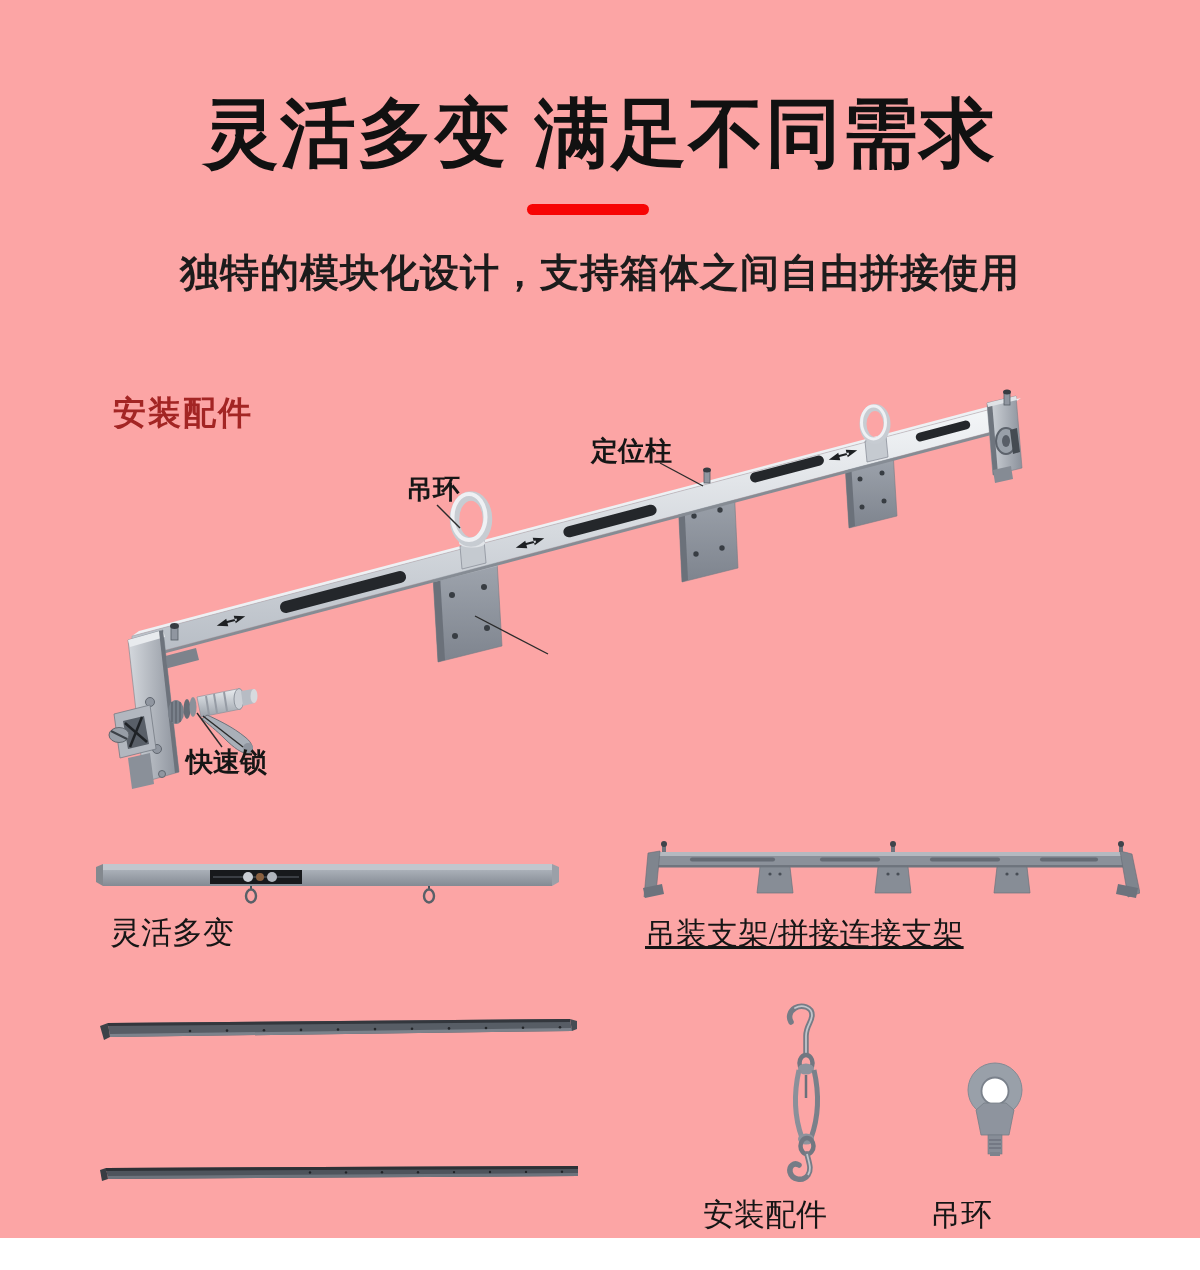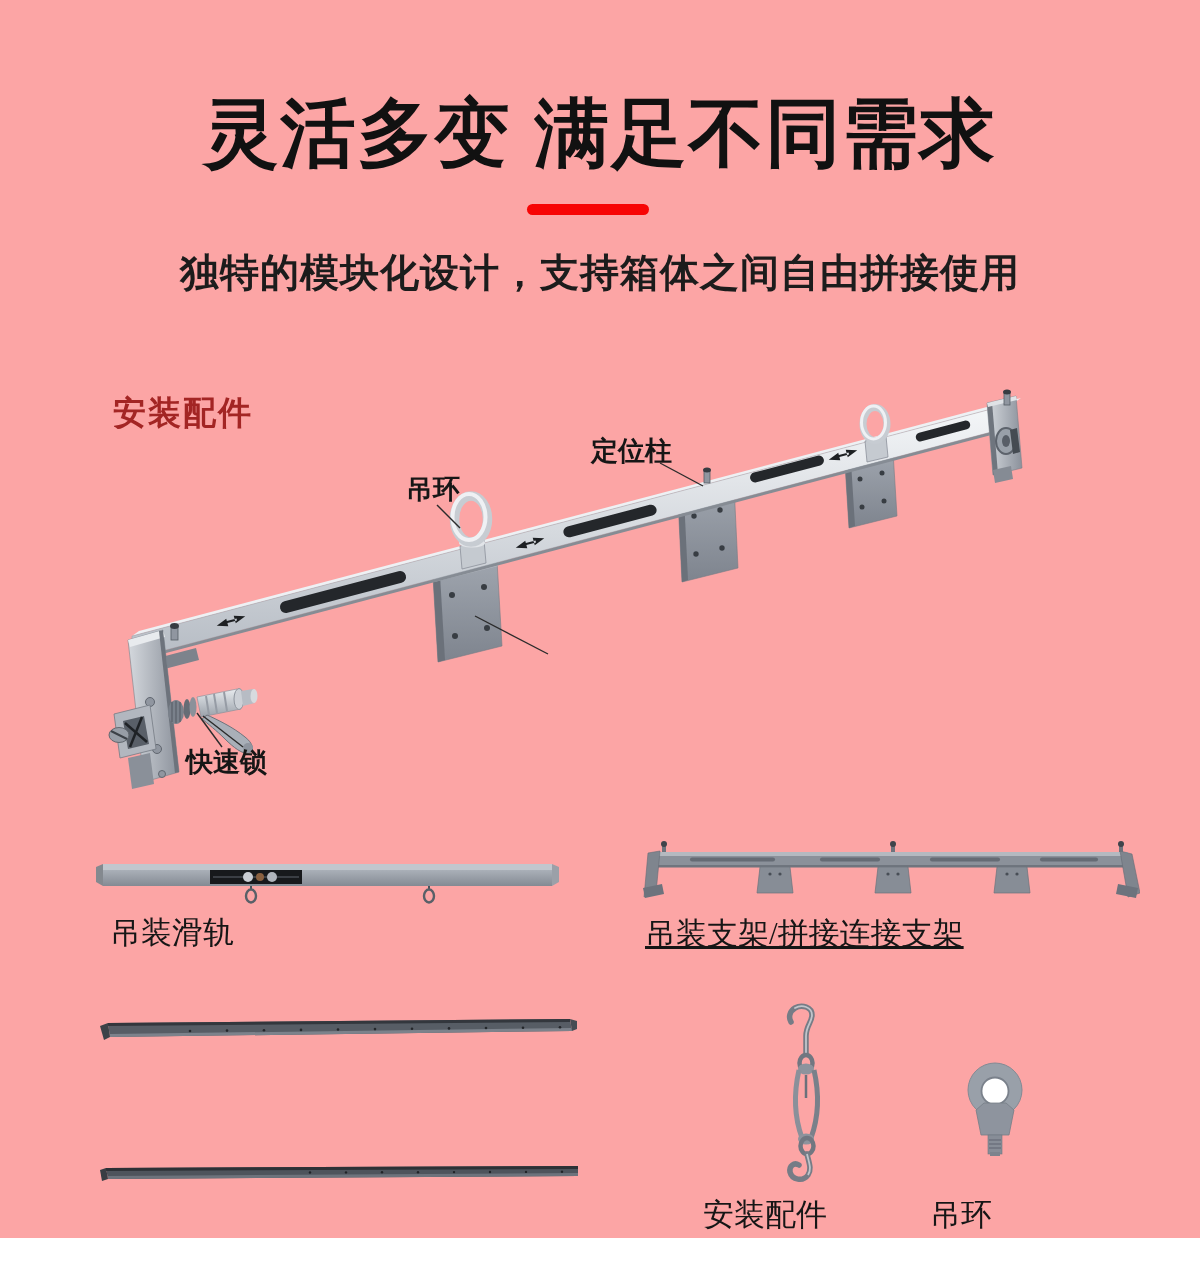--- a/index.html
+++ b/index.html
@@ -302,19 +302,19 @@
     <circle cx="995" cy="1091" r="13.5" fill="#ffffff"></circle>
     <circle cx="995" cy="1091" r="13.5" fill="none" stroke="#7a818b" stroke-width="1.8"></circle>
     <polygon points="976,1110 984,1103 1006,1103 1014,1110 1009,1135 981,1135" fill="#8e949e" stroke="#767d87" stroke-width="0.8"></polygon>
     <rect x="988" y="1135" width="14" height="19" fill="#878d97" stroke="#6f7580" stroke-width="0.6"></rect>
     <line x1="989" y1="1140" x2="1001" y2="1140" stroke="#6a707b" stroke-width="1.4"></line>
     <line x1="989" y1="1144" x2="1001" y2="1144" stroke="#6a707b" stroke-width="1.4"></line>
     <line x1="989" y1="1148" x2="1001" y2="1148" stroke="#6a707b" stroke-width="1.4"></line>
     <rect x="990" y="1152" width="10" height="4" fill="#7d838d"></rect>
   </svg>
 
-  <div class="plabel" style="left:110px;top:912px;">吊装滑轨</div>
+  <div class="plabel" style="left:110px;top:912px;">灵活多变</div>
   <div class="plabel" style="left:645px;top:913px;text-decoration:underline;">吊装支架/拼接连接支架</div>
   <div class="plabel" style="left:108px;top:1260px;">固定条</div>
   <div class="plabel" style="left:703px;top:1194px;">安装配件</div>
   <div class="plabel" style="left:930px;top:1194px;">吊环</div>
 
 </div>
 
 </body></html>

